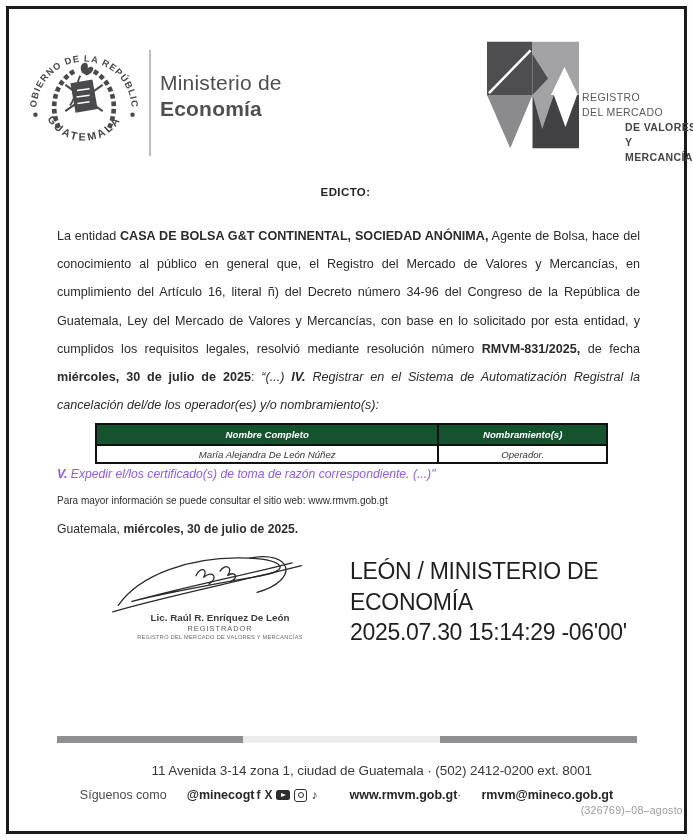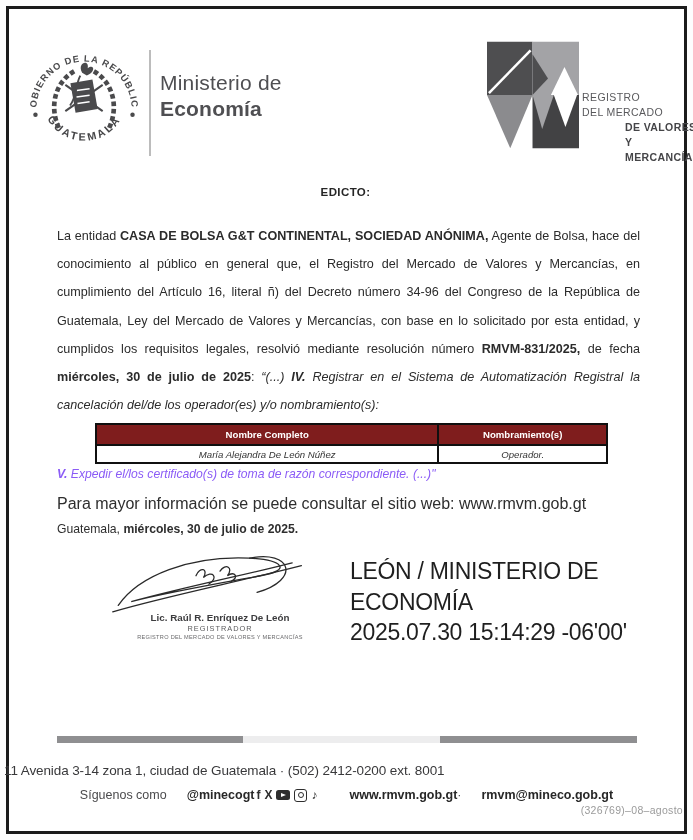--- a/index.html
+++ b/index.html
@@ -27,45 +27,45 @@
 
   
   .edict-title{left:0;top:186px;width:691px;text-align:center;font-size:11.5px;font-weight:bold;letter-spacing:.4px;color:#262626;}
 
   
   .edict-par{left:57px;top:222px;width:583px;font-size:12.6px;line-height:28.2px;text-align:justify;color:#2b2b2b;}
 
   
   .op-table{left:95px;top:423px;width:513px;border-collapse:collapse;table-layout:fixed;}
   .op-table th,.op-table td{border:2px solid #101010;padding:0;text-align:center;}
-  .op-table th{background:#7f1d1d;color:#fff;font-size:9.6px;height:19px;}
+  .op-table th{background:#14532d;color:#fff;font-size:9.6px;font-style:italic;height:19px;}
   .op-table td{font-size:9.6px;font-style:italic;color:#333;height:16px;}
   .col-name{width:67%;}
   .col-role{width:33%;}
 
   .line-v{left:57px;top:467px;width:560px;font-size:12.2px;color:#8b5cf6;}
-  .line-info{left:57px;top:495px;width:560px;font-size:16px;color:#2e2e2e;}
+  .line-info{left:57px;top:495px;width:560px;font-size:10px;color:#2e2e2e;}
   .line-date{left:57px;top:522px;width:560px;font-size:12.2px;color:#2e2e2e;}
 
   
   .sig-svg{left:103px;top:548px;width:210px;height:74px;}
   .stamp{left:120px;top:612px;width:200px;text-align:center;}
   .stamp .name{font-size:9.8px;font-weight:bold;color:#3c3c3e;}
   .stamp .role{font-size:7.4px;letter-spacing:1px;color:#5a5a5c;margin-top:1px;}
   .stamp .org{font-size:5.6px;letter-spacing:.3px;color:#6a6a6c;margin-top:1px;}
 
   .digital-sig{left:350px;top:556px;width:310px;font-size:23px;line-height:30.5px;color:#1f1f1f;letter-spacing:-0.3px;}
 
   
   .footer-bar{left:57px;top:736px;width:580px;height:7px;display:flex;}
   .footer-bar .seg1{width:32%;background:#8f8f91;}
   .footer-bar .seg2{width:34%;background:#ededee;}
   .footer-bar .seg3{width:34%;background:#8f8f91;}
 
-  .footer-addr{left:4px;top:763px;width:580px;text-align:left;font-size:13.5px;color:#39393b;letter-spacing:-0.1px;}
+  .footer-addr{left:12px;top:763px;width:580px;text-align:right;font-size:13.5px;color:#39393b;letter-spacing:-0.1px;}
   .footer-social{left:0;top:788px;width:693px;display:flex;justify-content:center;align-items:center;font-size:12.5px;color:#4a4a4c;}
   .footer-social .strong{font-weight:bold;color:#272727;margin-left:20px;}
   .footer-social .gap{width:10px;}
   .icon-row{display:flex;align-items:center;gap:4px;margin:0 2px;}
   .ic{display:inline-flex;align-items:center;justify-content:center;font-weight:bold;color:#2e2e2e;font-size:12px;}
   .ic-yt{width:14px;height:10px;background:#2e2e2e;border-radius:2.5px;position:relative;}
   .ic-yt::after{content:"";position:absolute;left:5px;top:2.5px;border-left:5px solid #fff;border-top:2.5px solid transparent;border-bottom:2.5px solid transparent;}
   .ic-ig{width:11px;height:11px;border:1.6px solid #2e2e2e;border-radius:3px;position:relative;}
   .ic-ig::after{content:"";position:absolute;left:2.2px;top:2.2px;width:4px;height:4px;border:1.3px solid #2e2e2e;border-radius:50%;}
   .doc-ref{right:10px;top:804px;font-size:10.5px;color:#9b9b9b;letter-spacing:.3px;}

